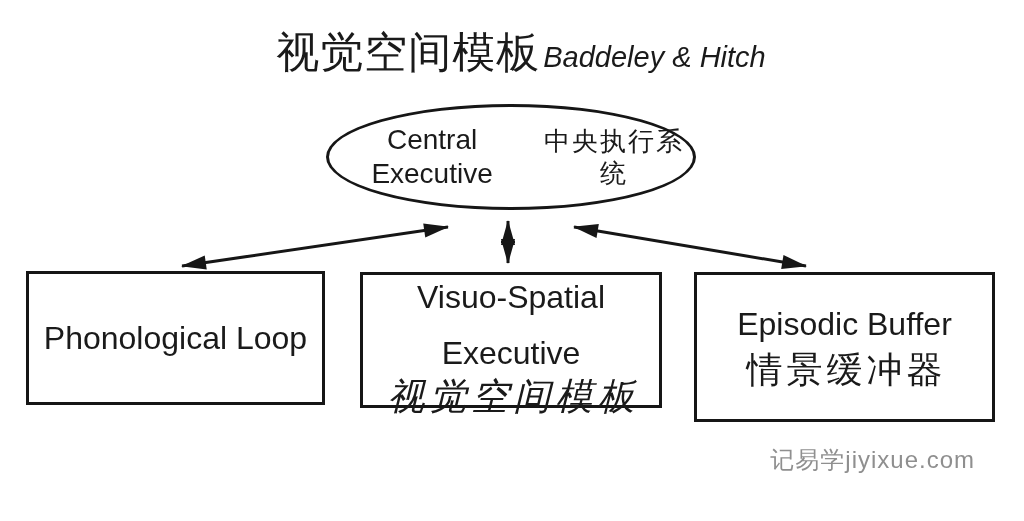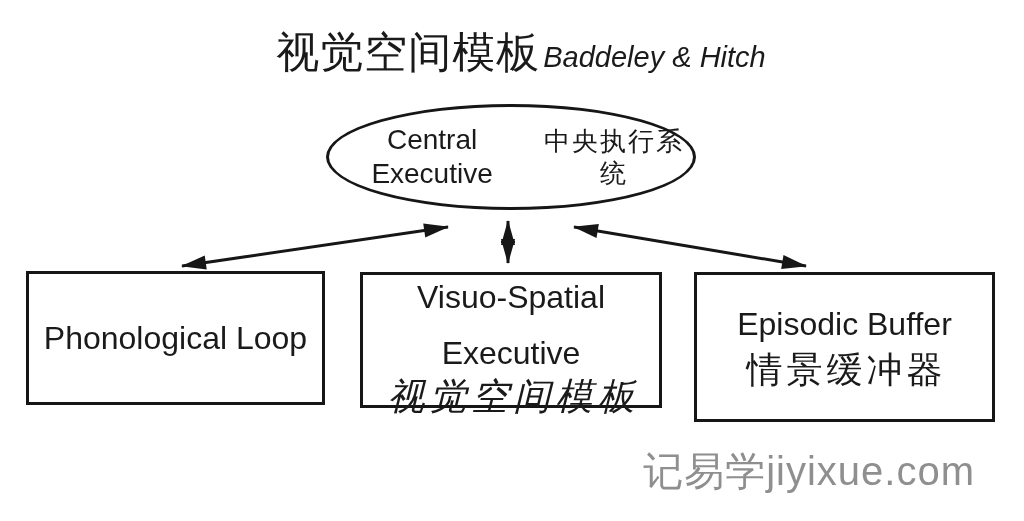--- a/index.html
+++ b/index.html
@@ -55,21 +55,21 @@
   .arrows{
     position:absolute;left:0;top:0;width:1024px;height:521px;
     pointer-events:none;
   }
   .arrow-line{stroke:var(--stroke);stroke-width:3;}
   .tick{stroke:var(--stroke);stroke-width:2.5;}
   .ah-path{fill:var(--stroke);}
   
   .watermark{
     position:absolute;top:444px;right:49px;
-    font-size:40px;color:var(--wm);letter-spacing:1px;white-space:nowrap;
+    font-size:24px;color:var(--wm);letter-spacing:1px;white-space:nowrap;
   }
 </style>
 </head>
 <body>
 
 <div class="canvas">
 
   <div class="title">
     <span class="title-zh">视觉空间模板</span><span class="title-en">Baddeley &amp; Hitch</span>
   </div>

